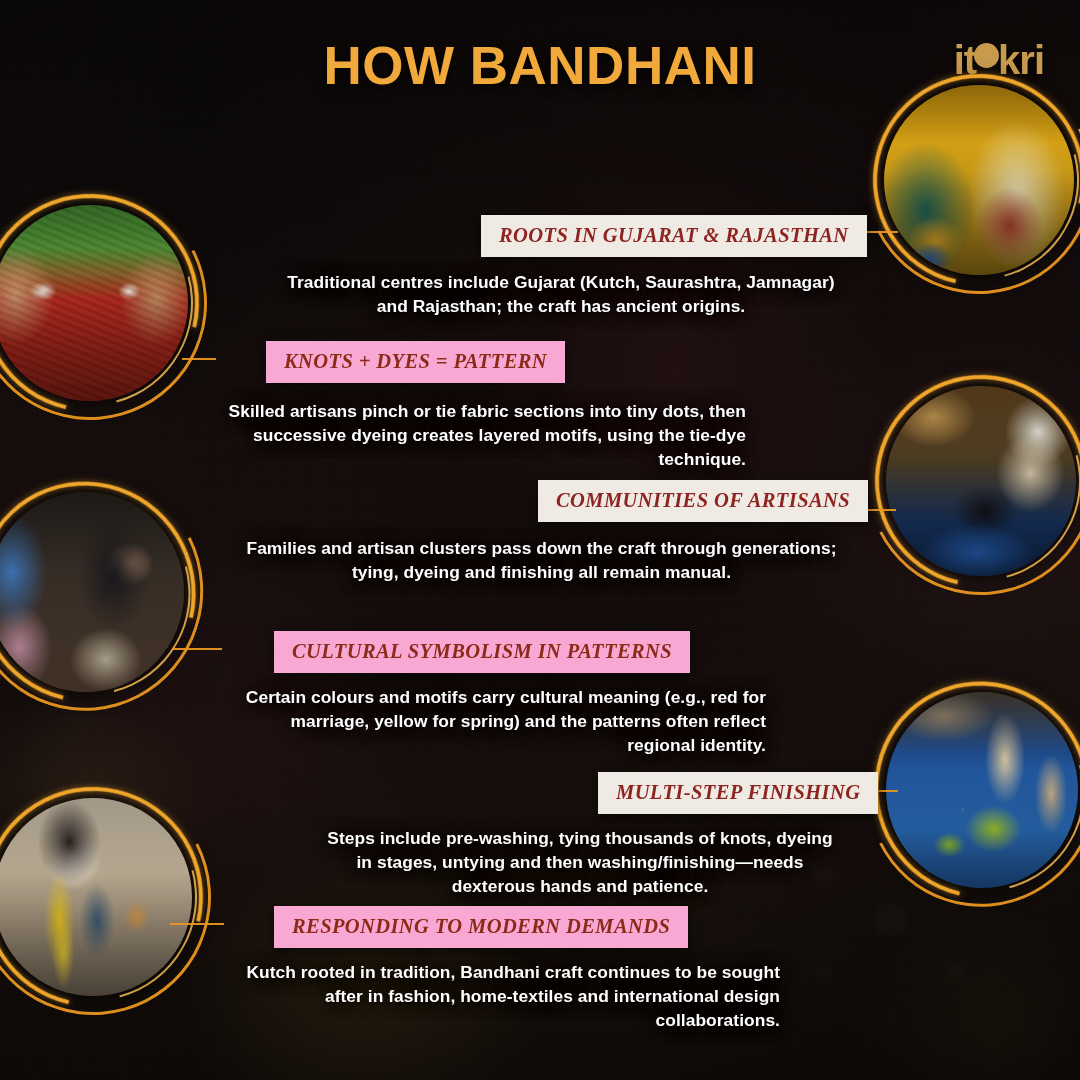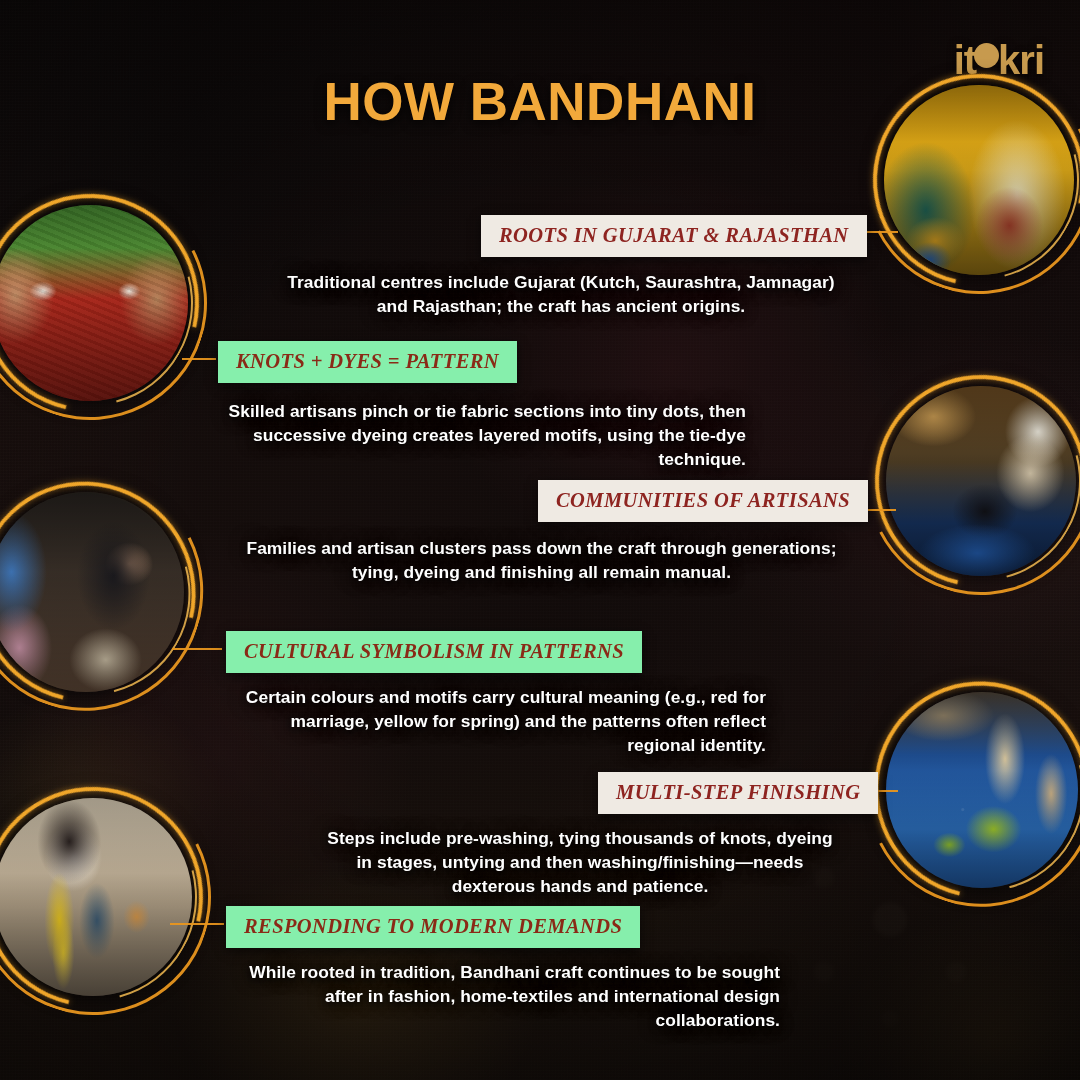--- a/index.html
+++ b/index.html
@@ -101,21 +101,20 @@
 
   
   .connector { position:absolute; height:2px; background:#e8961f; opacity:.95; }
 
   
   #title {
     position:absolute; top:36px; left:0; width:1080px; text-align:center;
     color:#f2a93b;
     font-size:53px; line-height:1.12; font-weight:bold; letter-spacing:.5px;
     text-shadow:0 3px 12px rgba(0,0,0,.85);
-    margin-top:36px;
   }
   #logo {
     position:absolute; top:38px; right:36px;
     font-size:40px; font-weight:bold; letter-spacing:-1px;
     color:#c79a4e;
     text-shadow:0 2px 8px rgba(0,0,0,.8);
     display:flex; align-items:flex-start;
   }
   #logo .lo-dot{
     display:inline-block; width:25px; height:25px; border-radius:50%;
@@ -126,21 +125,21 @@
   .banner {
     position:absolute;
     font-size:20.5px; font-weight:bold; font-style:italic;
     letter-spacing:.4px;
     padding:9px 18px 10px 18px;
     white-space:nowrap;
     box-shadow:0 3px 10px rgba(0,0,0,.55);
     font-family:Liberation Serif, serif;
   }
   .banner.cream { background:#efeae3; color:#8e2420; }
-  .banner.amber { background:#86efac; color:#8a2a17; }
+  .banner.amber { background:#f9a8d4; color:#8a2a17;margin-left:48px; }
 
   .body-txt {
     position:absolute;
     color:#ffffff; font-size:17.4px; font-weight:bold; line-height:1.38;
     letter-spacing:.05px;
     text-shadow:0 2px 7px rgba(0,0,0,.92), 0 0 18px rgba(0,0,0,.7);
   }
   .ta-r { text-align:center; }
   .ta-l { text-align:right; }
 </style>
@@ -262,13 +261,13 @@
 <div class="banner cream" style="left:538px;top:480px;">COMMUNITIES OF ARTISANS</div>
 <div class="body-txt ta-r" style="left:240px;top:536px;width:603px;">Families and artisan clusters pass down the craft through generations; tying, dyeing and finishing all remain manual.</div>
 
 <div class="banner amber" style="left:226px;top:631px;">CULTURAL SYMBOLISM IN PATTERNS</div>
 <div class="body-txt ta-l" style="left:226px;top:685px;width:540px;">Certain colours and motifs carry cultural meaning (e.g., red for marriage, yellow for spring) and the patterns often reflect regional identity.</div>
 
 <div class="banner cream" style="left:598px;top:772px;">MULTI-STEP FINISHING</div>
 <div class="body-txt ta-r" style="left:318px;top:826px;width:524px;">Steps include pre-washing, tying thousands of knots, dyeing in stages, untying and then washing/finishing—needs dexterous hands and patience.</div>
 
 <div class="banner amber" style="left:226px;top:906px;">RESPONDING TO MODERN DEMANDS</div>
-<div class="body-txt ta-l" style="left:228px;top:960px;width:552px;">While rooted in tradition, Bandhani craft continues to be sought after in fashion, home-textiles and international design collaborations.</div>
+<div class="body-txt ta-l" style="left:228px;top:960px;width:552px;">Kutch rooted in tradition, Bandhani craft continues to be sought after in fashion, home-textiles and international design collaborations.</div>
 
 </body></html>

